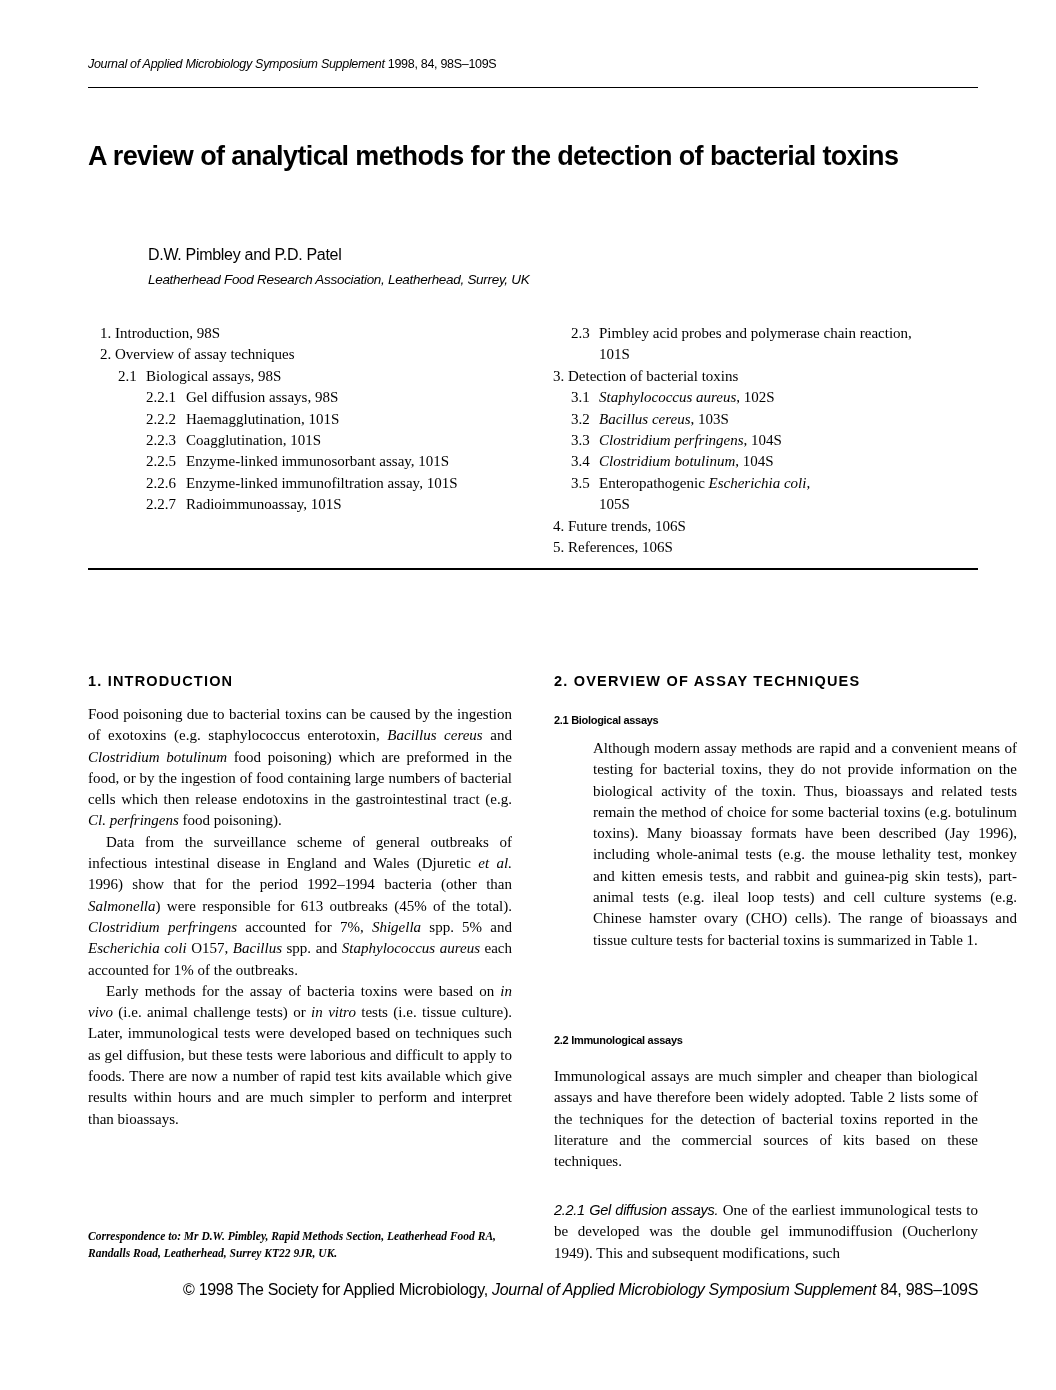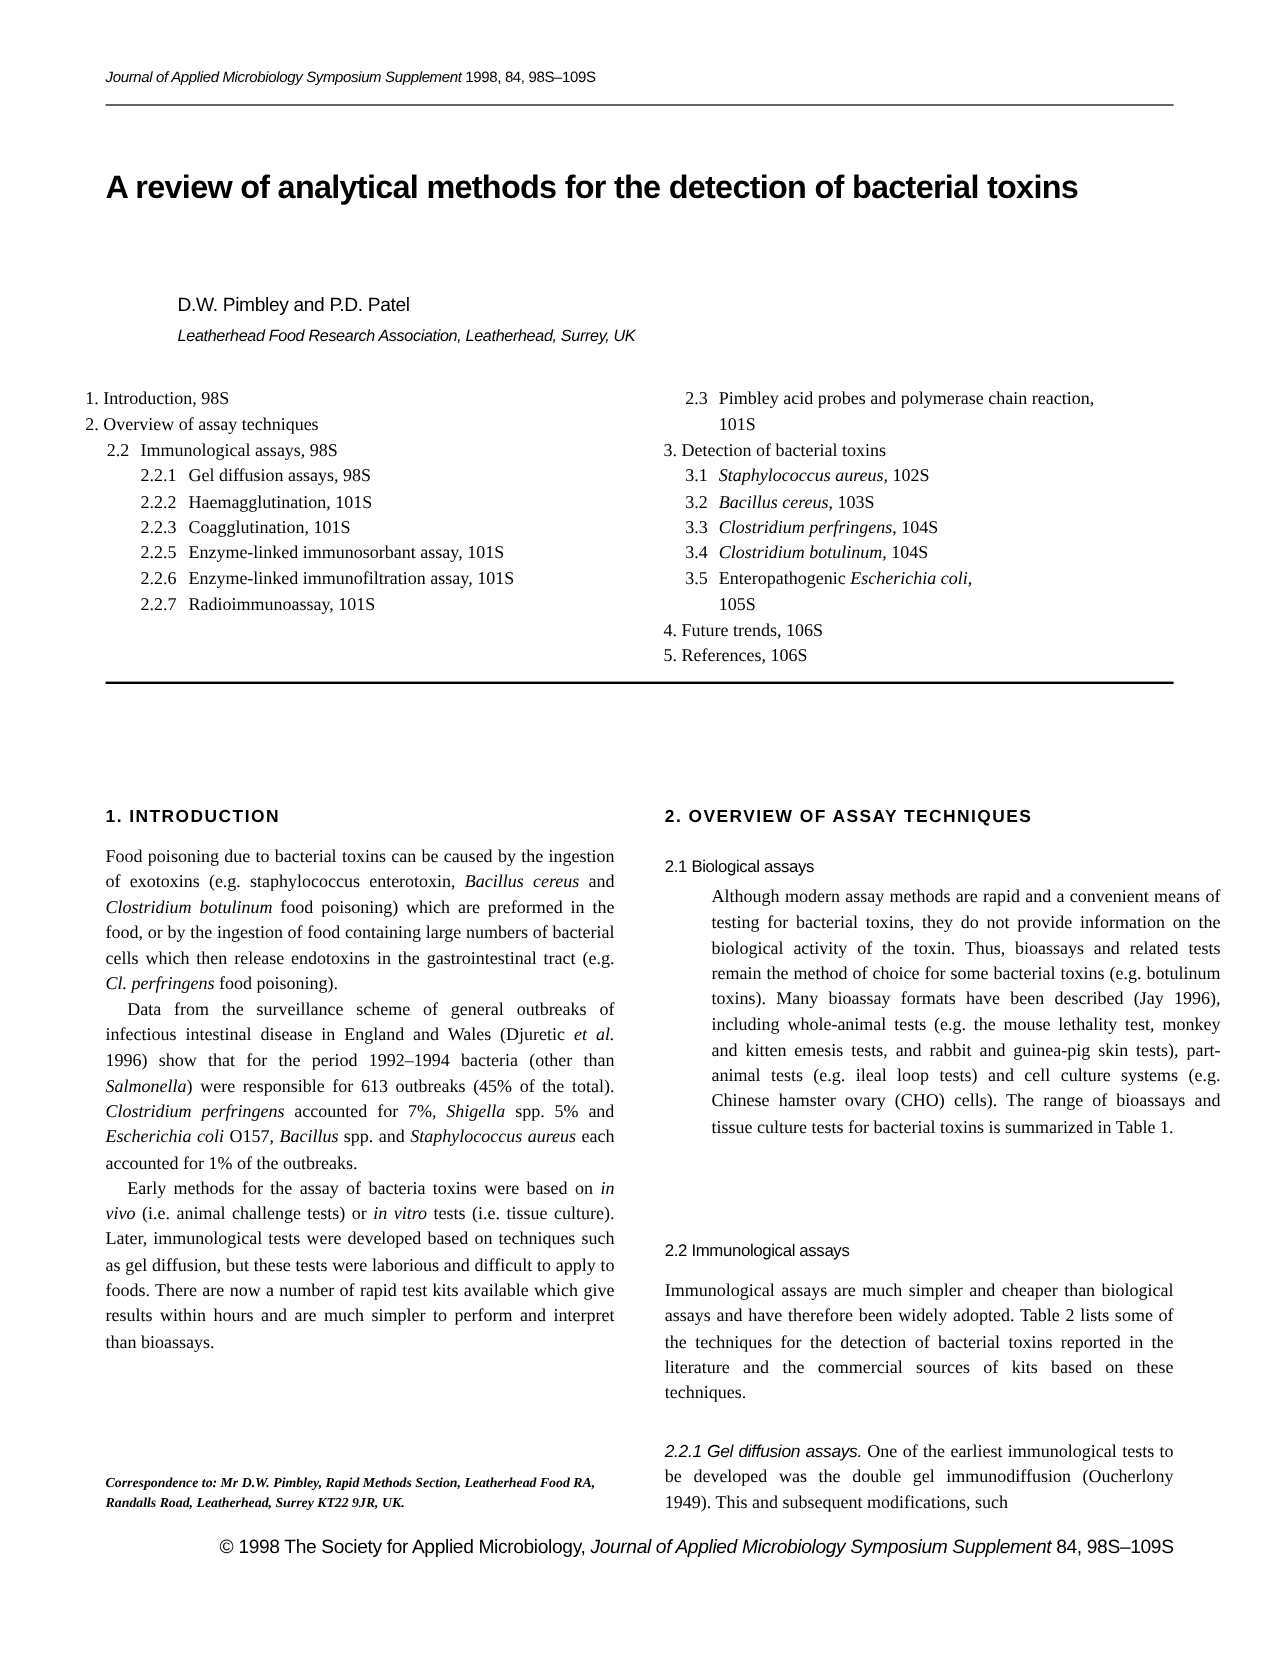--- a/index.html
+++ b/index.html
@@ -13,41 +13,41 @@
   #head-rule { left: 88px; top: 87px; width: 890px; height: 0; border-top: 1px solid #000; }
 
   #title { left: 88px; top: 138px; width: 880px; font-size: 27px; font-weight: bold; line-height: 36px; letter-spacing: -0.6px; }
   #authors { left: 148px; top: 246px; font-size: 16px; font-weight: normal; letter-spacing: -0.3px; }
   #affiliation { left: 148px; top: 272px; font-size: 13.5px; font-style: italic; letter-spacing: -0.3px; }
 
   .toc { font-size: 15px; line-height: 21.4px; }
   .toc-line { white-space: nowrap; }
   .toc-line .num { display: inline-block; }
   .toc-line i { font-style: italic; }
-  #toc-left { left: 71px; top: 323px; }
+  #toc-left { left: 100px; top: 323px; }
   #toc-right { left: 553px; top: 323px; }
   .ind0 { padding-left: 0; }
   .ind1 { padding-left: 18px; }
   .ind2 { padding-left: 46px; }
   .ind1 .num { width: 28px; }
   .ind2 .num { width: 40px; }
   .cont1 { padding-left: 46px; }
 
   #toc-rule { left: 88px; top: 568px; width: 890px; border-top: 2px solid #000; }
 
   .col { width: 424px; font-size: 15px; line-height: 21.3px; text-align: justify; }
   .col p { margin: 0; }
   .col p.indent { text-indent: 18px; }
   #col-left { left: 88px; top: 704px; }
   #col-right { left: 554px; top: 738px; margin-left: 39px; }
 
   .h1 { font-size: 14.5px; font-weight: bold; letter-spacing: 1.2px; }
   #h-intro { left: 88px; top: 673px; }
   #h-overview { left: 554px; top: 673px; }
-  .h2 { font-size: 14px; font-weight: normal; letter-spacing: -0.3px; text-align: center; }
+  .h2 { font-size: 11px; font-weight: bold; letter-spacing: -0.3px; text-align: center; }
   #h-bio { left: 554px; top: 714px; }
   #h-immuno { left: 554px; top: 1034px; }
   #col-right2 { left: 554px; top: 1066px; }
   #col-right3 { left: 554px; top: 1200px; }
   .runin { font-family: "Liberation Sans", "DejaVu Sans", sans-serif; font-style: italic; font-size: 14.5px; letter-spacing: -0.3px; }
 
   #correspondence { left: 88px; top: 1228px; width: 440px; font-size: 11.5px; line-height: 17px; font-style: italic; font-weight: bold; }
 
   #footer { right: 78px; top: 1281px; font-size: 16px; letter-spacing: -0.3px; white-space: nowrap; }
   #footer i { font-style: italic; }
@@ -58,21 +58,21 @@
 <div id="running-head" class="abs sans"><span>Journal of Applied Microbiology Symposium Supplement</span><span class="plain"> 1998, 84, 98S–109S</span></div>
 <div id="head-rule" class="abs"></div>
 
 <div id="title" class="abs sans">A review of analytical methods for the detection of bacterial toxins</div>
 <div id="authors" class="abs sans">D.W. Pimbley and P.D. Patel</div>
 <div id="affiliation" class="abs sans">Leatherhead Food Research Association, Leatherhead, Surrey, UK</div>
 
 <div id="toc-left" class="abs serif toc">
     <div class="toc-line ind0"><span class="num">1.</span> <span>Introduction, 98S</span></div>
     <div class="toc-line ind0"><span class="num">2.</span> <span>Overview of assay techniques</span></div>
-    <div class="toc-line ind1"><span class="num">2.2</span><span>Immunological assays, 98S</span></div>
+    <div class="toc-line ind1"><span class="num">2.1</span><span>Biological assays, 98S</span></div>
     <div class="toc-line ind2"><span class="num">2.2.1</span><span>Gel diffusion assays, 98S</span></div>
     <div class="toc-line ind2"><span class="num">2.2.2</span><span>Haemagglutination, 101S</span></div>
     <div class="toc-line ind2"><span class="num">2.2.3</span><span>Coagglutination, 101S</span></div>
     <div class="toc-line ind2"><span class="num">2.2.5</span><span>Enzyme-linked immunosorbant assay, 101S</span></div>
     <div class="toc-line ind2"><span class="num">2.2.6</span><span>Enzyme-linked immunofiltration assay, 101S</span></div>
     <div class="toc-line ind2"><span class="num">2.2.7</span><span>Radioimmunoassay, 101S</span></div>
   </div>
 <div id="toc-right" class="abs serif toc">
     <div class="toc-line ind1"><span class="num">2.3</span><span>Pimbley acid probes and polymerase chain reaction,</span></div>
     <div class="toc-line cont1">101S</div>

